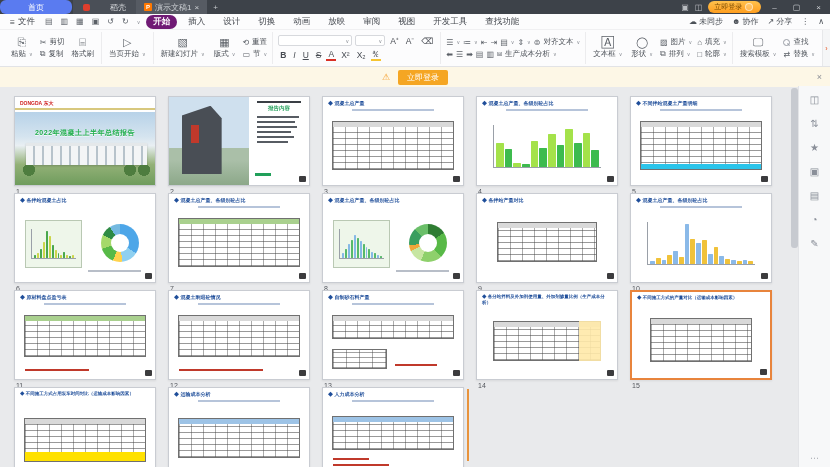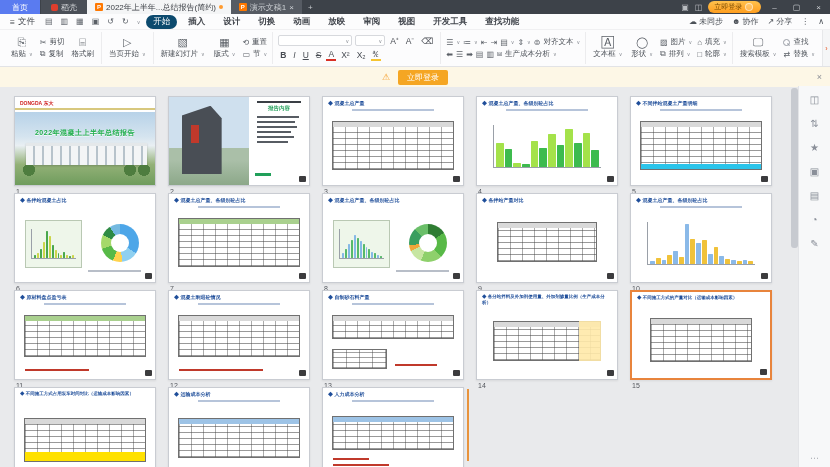--- a/index.html
+++ b/index.html
@@ -1,40 +1,40 @@
 <!DOCTYPE html>
 <html><head>
 <meta charset="utf-8">
 <style>
   * { margin:0; padding:0; box-sizing:border-box; }
   html,body { width:830px; height:467px; overflow:hidden; font-family:"Liberation Sans",sans-serif; background:#e9eaec; }
 
   
   .tabbar { height:14px; background:#3d4249; display:flex; align-items:stretch; font-size:8px; color:#d8dadd; }
-  .tab-home { background:#5a7bf0; color:#fff; padding:0 12px; display:flex; align-items:center; }
-  .tab-dk { background:#4a4f57; padding:0 10px; display:flex; align-items:center; gap:3px; margin-left:1px; }
+  .tab-home { background:#5a7bf0; color:#fff; padding:0 28px; display:flex; align-items:center;border-radius:6px; }
+  .tab-dk { background:#4a4f57; padding:0 10px; display:flex; align-items:center; gap:20px; margin-left:1px; }
   .dk-ico { width:7px; height:7px; background:#e03e2d; border-radius:2px; display:inline-block; }
   .doctab { display:flex; align-items:center; gap:3px; padding:0 8px; max-width:190px; }
   .doctab.active { background:#f4f5f6; color:#3a3e44; }
   .doctab.inactive { background:#565b63; color:#cfd2d6; }
   .p-ico { width:8px; height:8px; background:#ff7800; color:#fff; font-size:6px; font-weight:bold; border-radius:1px; display:inline-flex; align-items:center; justify-content:center; }
   .dot-unsaved { width:4px; height:4px; border-radius:50%; background:#ff9a2e; display:inline-block; }
   .tab-plus { display:flex; align-items:center; padding:0 6px; color:#c6c9cd; }
   .tb-right { margin-left:auto; display:flex; align-items:center; gap:6px; padding-right:4px; }
   .tb-mini { color:#b9bcc1; font-size:8px; }
   .login-pill { background:linear-gradient(#ffc14d,#ff9e1f); color:#7a4a00; border-radius:7px; font-size:7px; padding:1px 8px 1px 6px; display:flex; align-items:center; gap:3px; }
   .login-avatar { width:8px; height:8px; border-radius:50%; background:#fff3; border:1px solid #fff8; }
   .winctl { color:#cfd2d6; font-size:8px; padding:0 5px; display:flex; align-items:center; }
 
   
   .menubar { height:16px; background:#fcfcfd; display:flex; align-items:center; gap:4px; padding:0 6px; font-size:8.5px; color:#42464d; border-bottom:1px solid #f0f0f2; }
   .file-btn { display:flex; gap:3px; align-items:center; padding:0 4px; }
   .qa-ico { color:#5a5f66; font-size:8px; padding:0 2px; }
-  .rtab { padding:1px 7px; border-radius:8px;font-weight:bold; }
-  .rtab.active { background:#0c4a6e; color:#fff; font-weight:normal; }
+  .rtab { padding:1px 7px; border-radius:8px; }
+  .rtab.active { background:#701a75; color:#fff; font-weight:bold; }
   .searchbox { display:flex; align-items:center; gap:4px; background:#f1f2f4; border-radius:8px; height:12px; padding:0 7px; width:150px; color:#9a9ea6; font-size:7.5px; margin-left:8px; }
   .mag { position:relative; width:7px; height:7px; flex:0 0 auto; }
   .mag::before { content:''; position:absolute; width:5px; height:5px; border:1px solid #9a9ea6; border-radius:50%; }
   .mag::after { content:''; position:absolute; width:3px; height:1px; background:#9a9ea6; transform:rotate(45deg); left:4px; top:5px; }
   .mb-right { margin-left:auto; display:flex; align-items:center; gap:9px; color:#4c5158; font-size:8px; }
   .mb-item { display:flex; align-items:center; gap:2px; }
 
   
   .ribbon { height:37px; background:#fcfcfd; border-bottom:1px solid #e2e3e6; display:flex; align-items:stretch; padding:2px 4px; color:#4c5158; font-size:7.5px; position:relative; }
   .rg { display:flex; align-items:center; gap:5px; padding:0 5px; border-right:1px solid #ececee; }
@@ -124,25 +124,20 @@
   .insert-line { position:absolute; left:467px; top:302px; height:72px; width:2px; background:#e8933c; }
 </style>
 </head>
 <body>
 
 <div class="tabbar">
   <div class="tab-home">首页</div>
   <div class="tab-dk">
     <span class="dk-ico"></span>
     <span>稻壳</span>
-  </div>
-  <div class="doctab active">
-    <span class="p-ico">P</span>
-    <span style="overflow:hidden;white-space:nowrap;">2022年上半年...总结报告(简约)</span>
-    <span class="dot-unsaved"></span>
   </div>
   <div class="doctab inactive">
     <span class="p-ico">P</span>
     <span>演示文稿1</span>
     <span>×</span>
   </div>
   <div class="tab-plus">+</div>
   <div class="tb-right">
     <span class="tb-mini">▣</span>
     <span class="tb-mini">◫</span>

